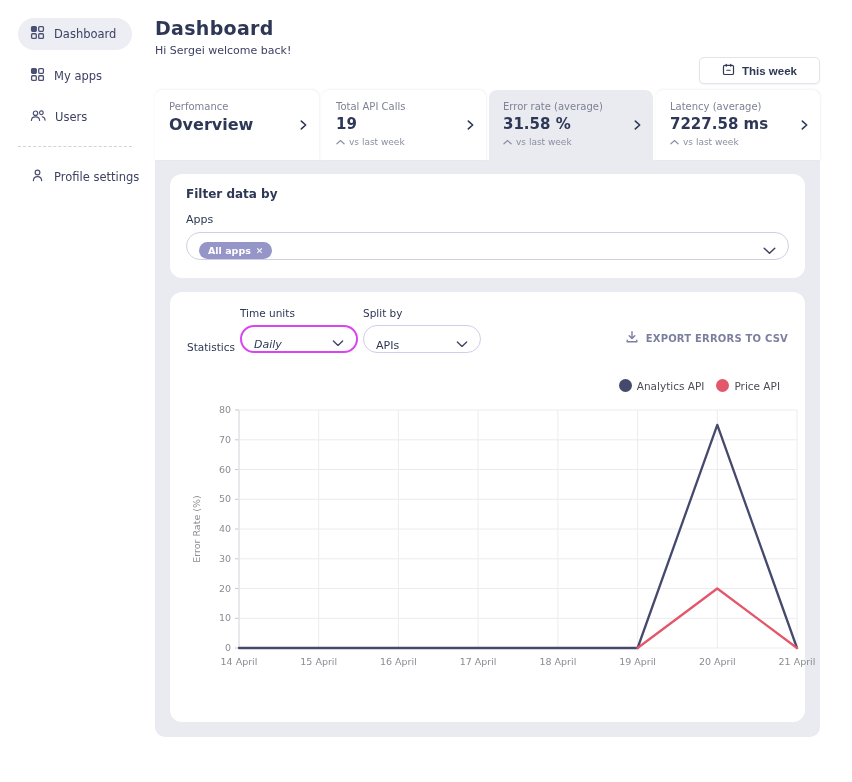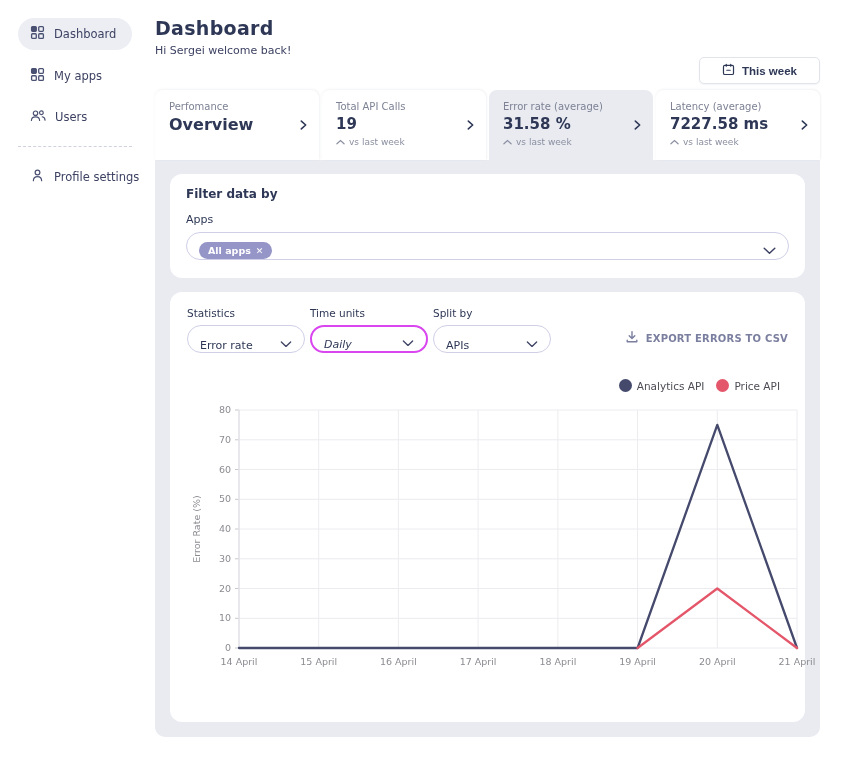--- a/index.html
+++ b/index.html
@@ -211,29 +211,20 @@
               <path d="M1.2 1.2l5.3 5 5.3-5"></path>
             </svg>
         </span>
       </div>
     </div>
 
     <div class="card stats-card">
       <div class="controls">
         <div class="control">
           <div class="field-label">Statistics</div>
-          <div class="pill-select">
-            <span class="value">Error rate</span>
-            <span class="spacer"></span>
-            <span>
-              <svg width="12" height="7" viewBox="0 0 13 8" fill="none" stroke="currentColor" stroke-width="1.5" stroke-linecap="round" stroke-linejoin="round">
-                  <path d="M1.2 1.2l5.3 5 5.3-5"></path>
-                </svg>
-            </span>
-          </div>
         </div>
         <div class="control">
           <div class="field-label">Time units</div>
           <div class="pill-select focused">
             <span class="value">Daily</span>
             <span class="spacer"></span>
             <span>
               <svg width="12" height="7" viewBox="0 0 13 8" fill="none" stroke="currentColor" stroke-width="1.5" stroke-linecap="round" stroke-linejoin="round">
                   <path d="M1.2 1.2l5.3 5 5.3-5"></path>
                 </svg>

